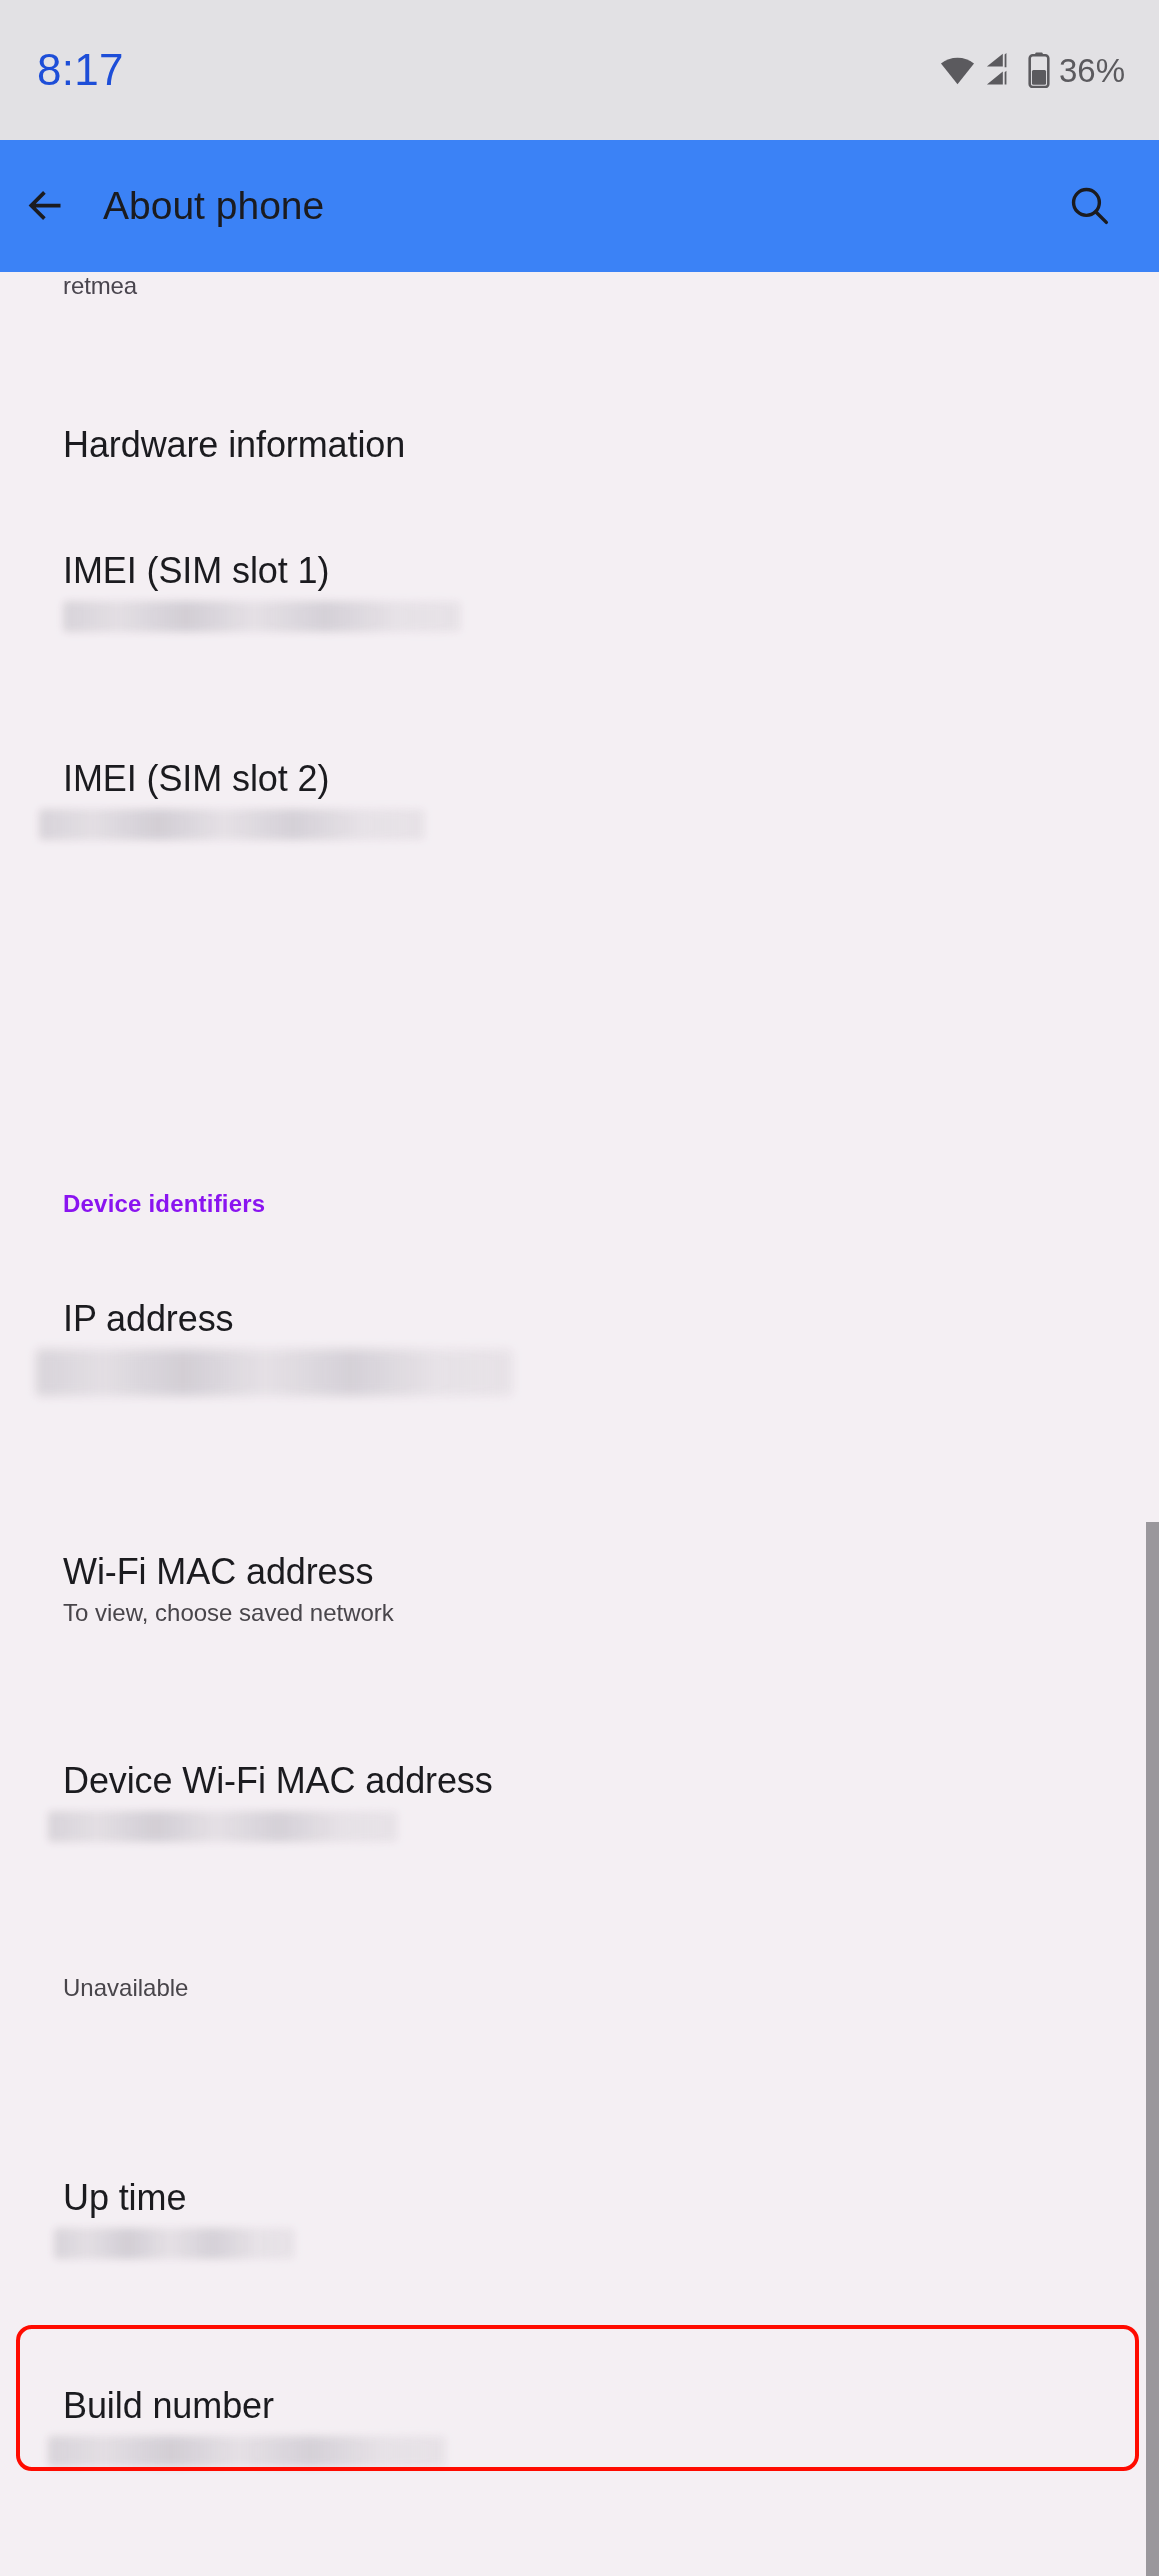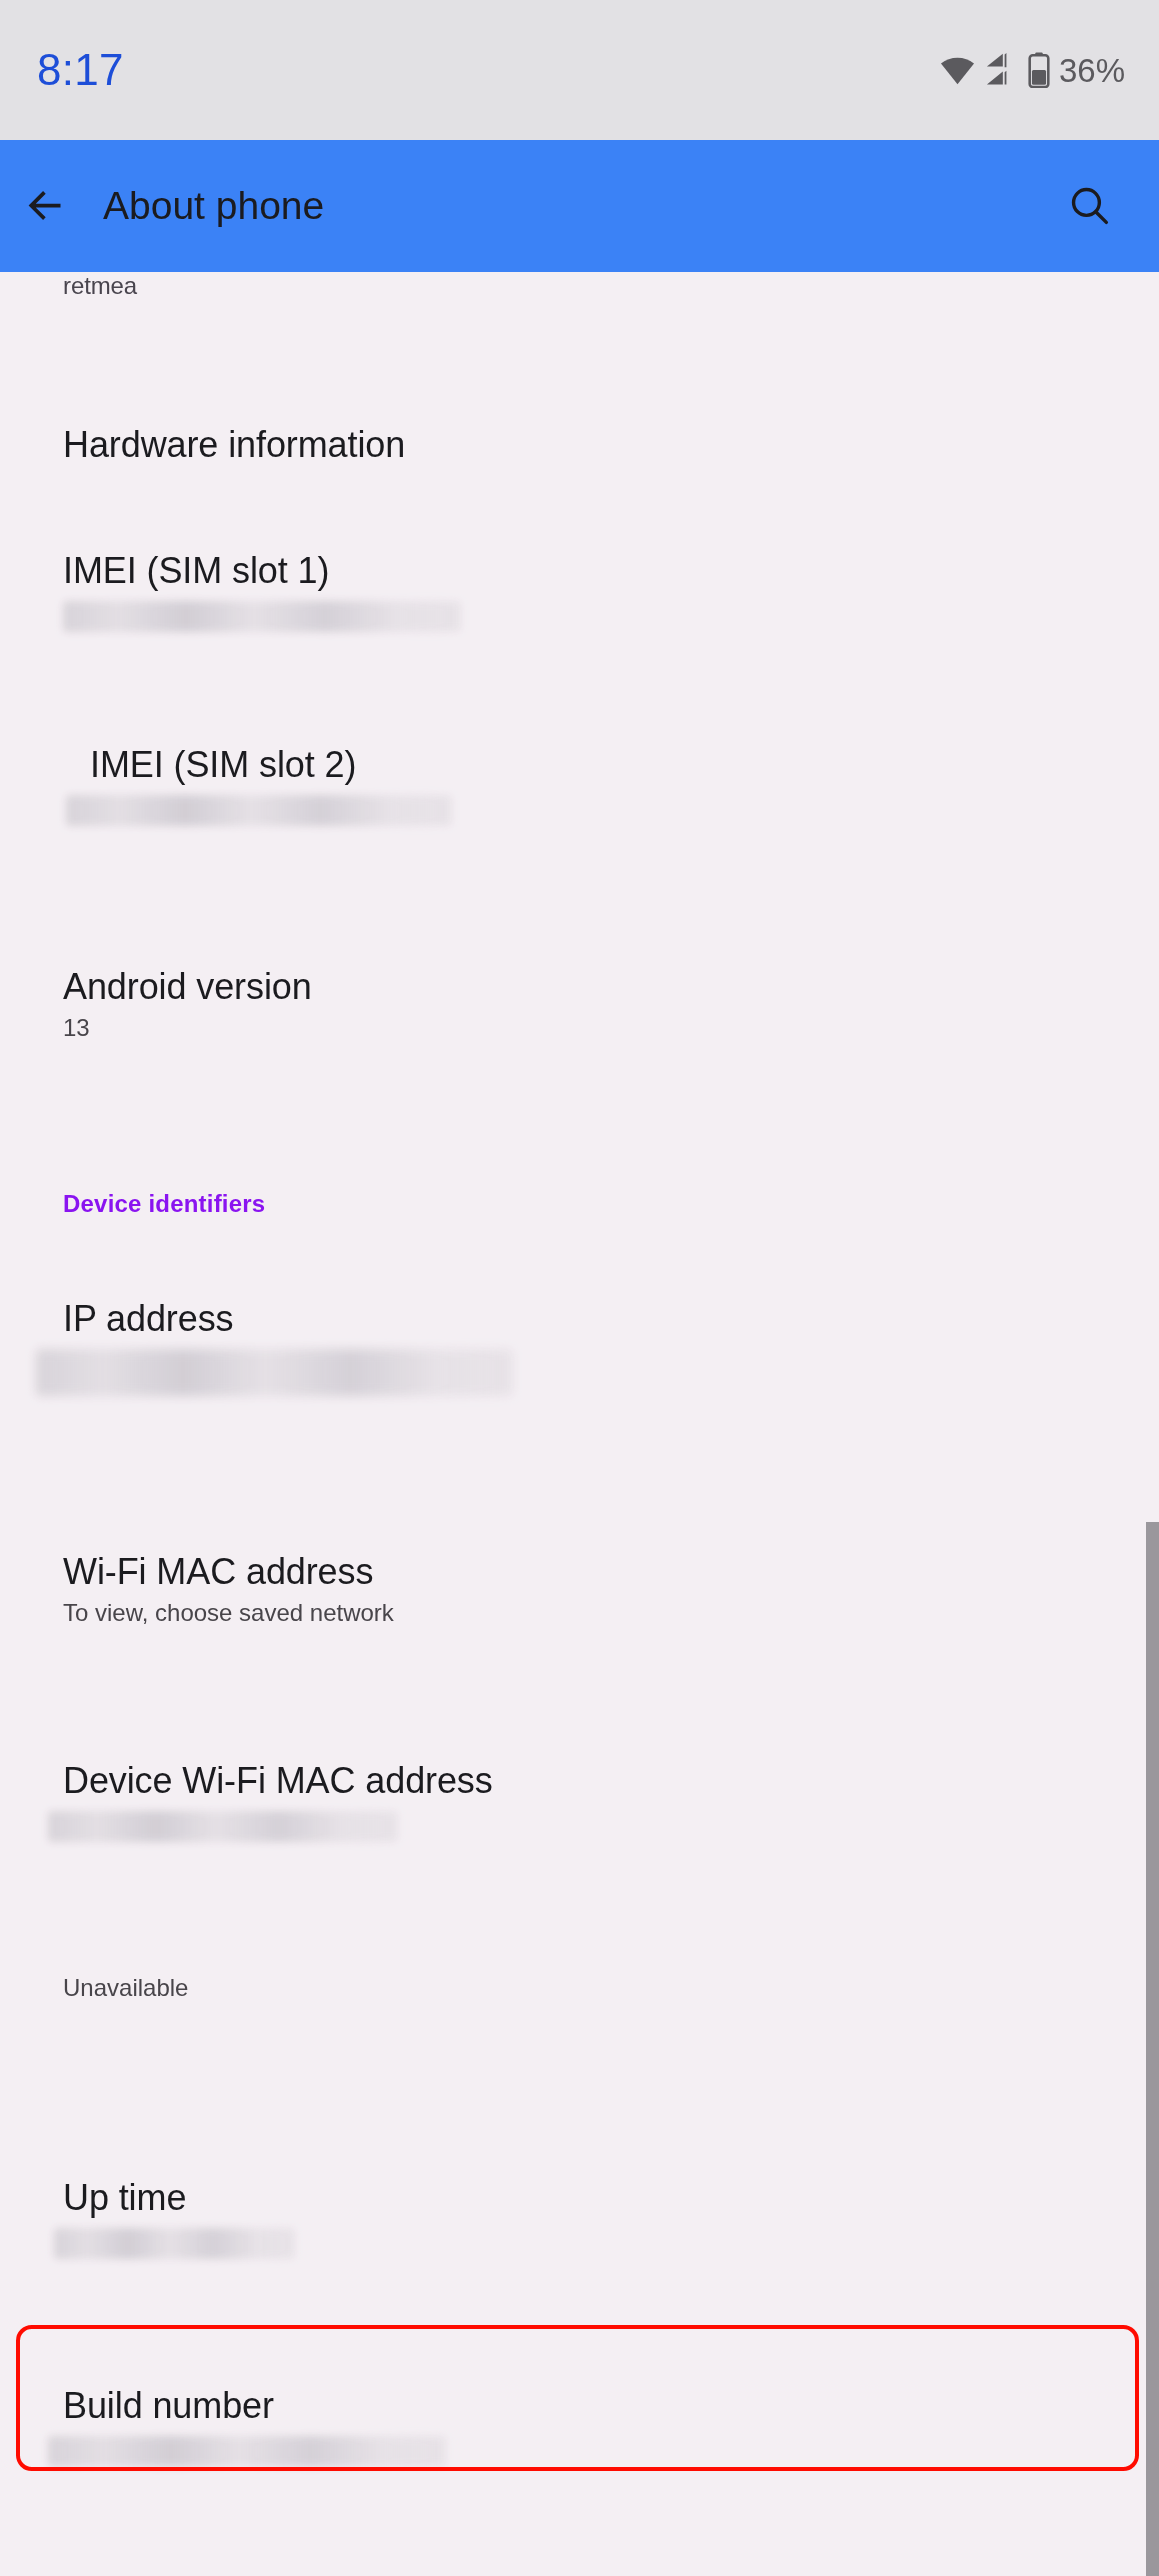--- a/index.html
+++ b/index.html
@@ -156,29 +156,25 @@
 
     <div class="pref" style="position:absolute; top:120px;margin-top:32px;">
       <div class="pref-title">Hardware information</div>
     </div>
 
     <div class="pref" style="position:absolute; top:278px;">
       <div class="pref-title">IMEI (SIM slot 1)</div>
       <div class="redacted" style="width:398px;"></div>
     </div>
 
-    <div class="pref" style="position:absolute; top:472px;margin-left:27px;">
+    <div class="pref" style="position:absolute; top:486px;">
       <div class="pref-title">IMEI (SIM slot 2)</div>
       <div class="redacted" style="width:386px; margin-left:-24px;"></div>
     </div>
 
-    <div class="pref" style="position:absolute; top:694px;">
-      <div class="pref-title">Android version</div>
-      <div class="pref-sub">13</div>
-    </div>
 
     <div class="section-header" style="position:absolute; top:918px;">Device identifiers</div>
 
     <div class="pref" style="position:absolute; top:1026px;">
       <div class="pref-title">IP address</div>
       <div class="redacted tall" style="width:477px; margin-left:-27px;"></div>
     </div>
 
     <div class="pref" style="position:absolute; top:1279px;">
       <div class="pref-title">Wi-Fi MAC address</div>

